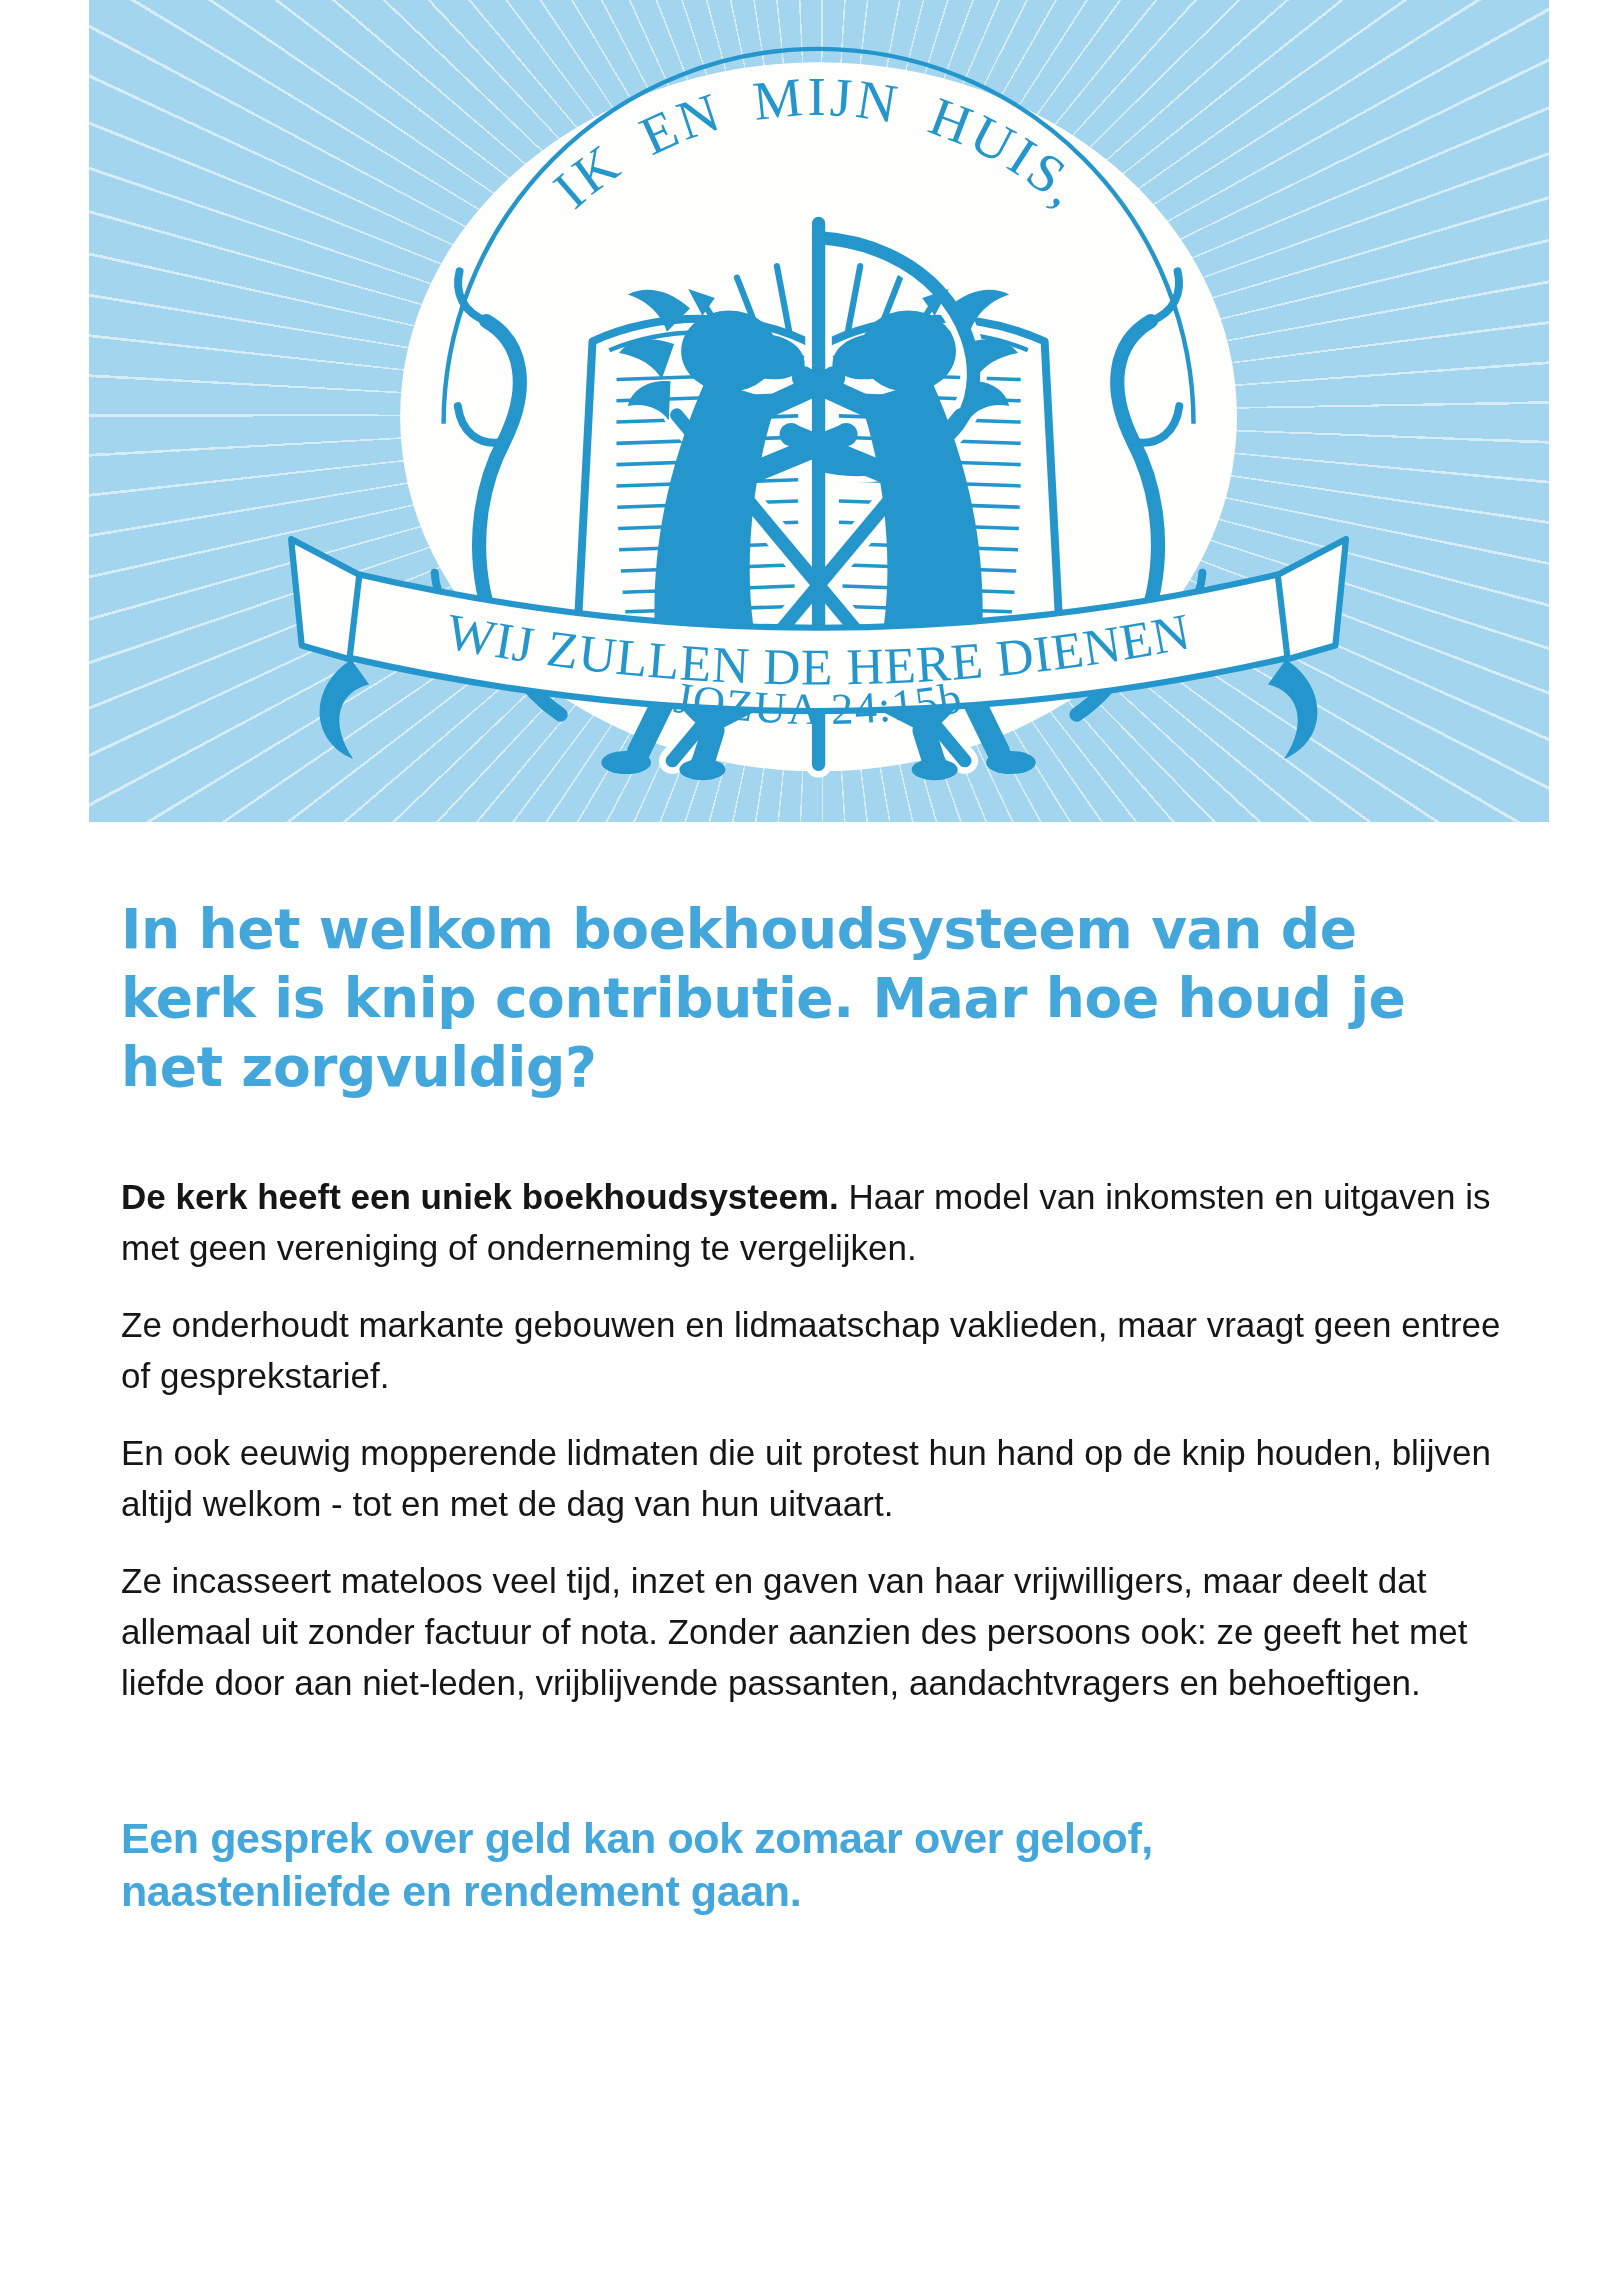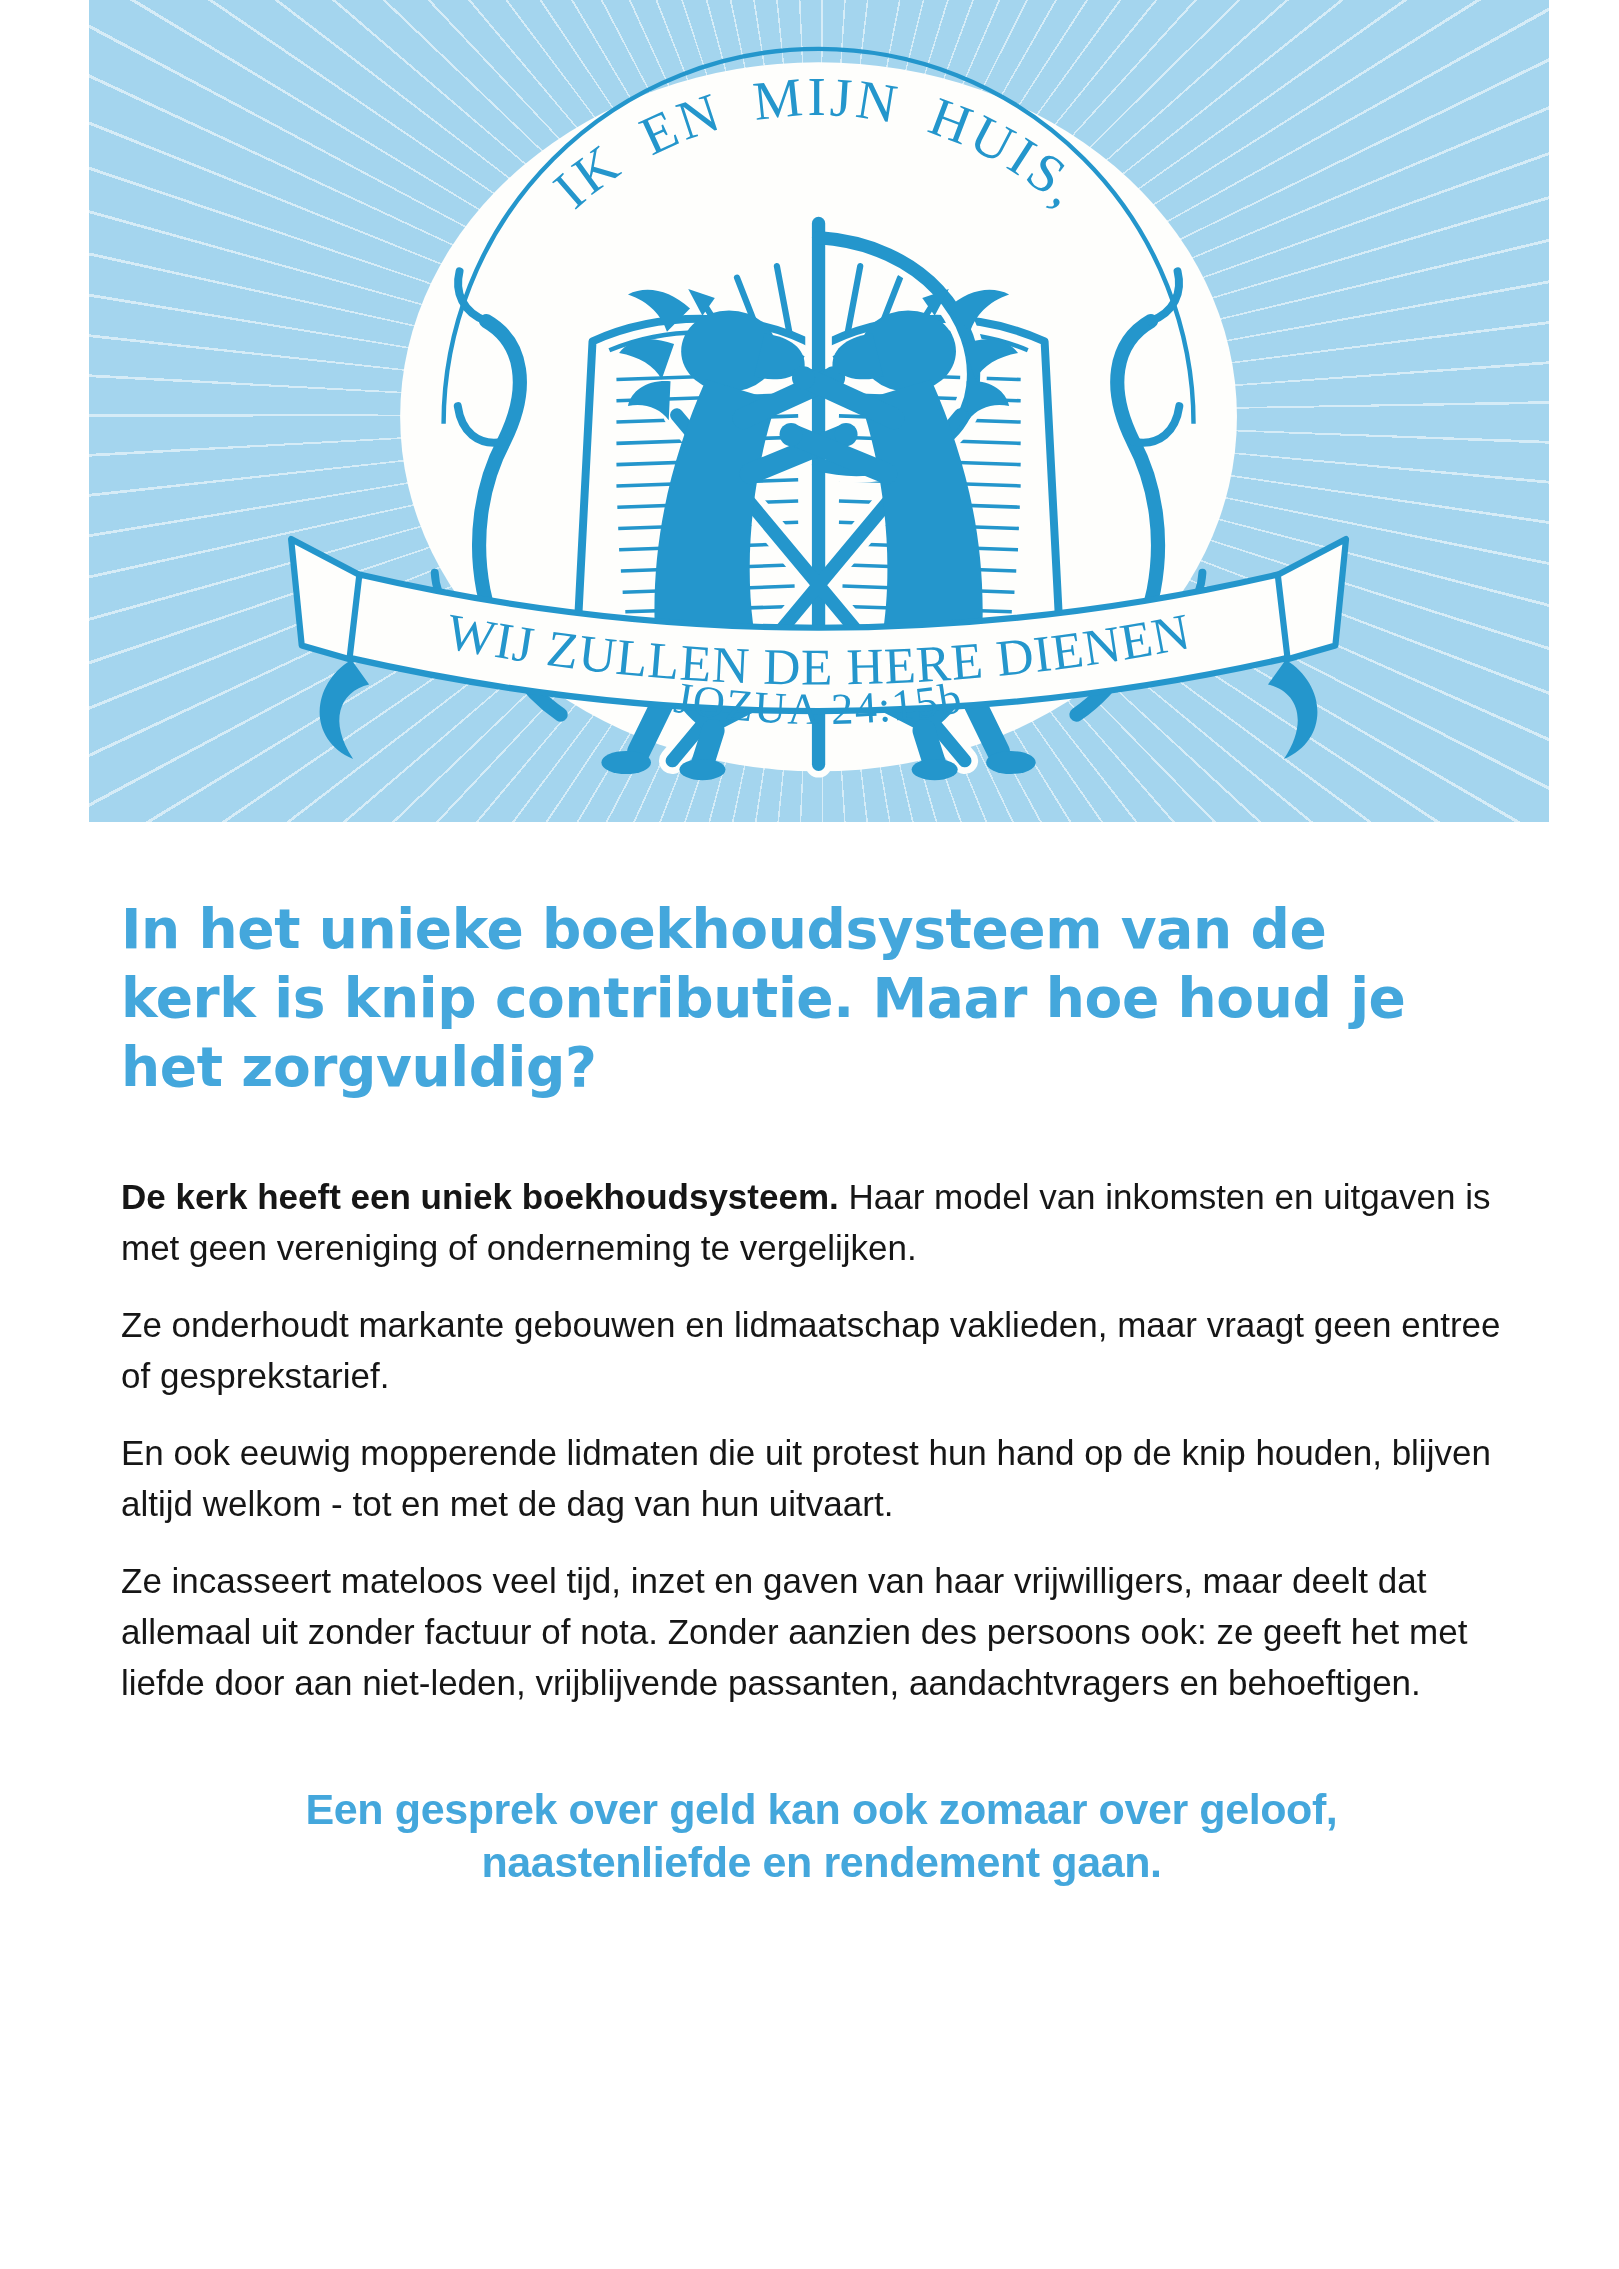--- a/index.html
+++ b/index.html
@@ -19,22 +19,22 @@
   .jozua-text{font-size:50px;letter-spacing:2px;}
   
   main{display:block;padding:0 98px 0 121px;}
   h1{margin:73px 0 0 0;color:#44A7DC;font-family:"DejaVu Sans","Liberation Sans",sans-serif;
      font-weight:bold;font-size:55px;line-height:69px;letter-spacing:-0.4px;}
   h1 span{display:block;}
   p.body-p{margin:26px 0 0 0;color:#161616;font-size:35px;line-height:51px;
            font-family:"Liberation Sans",sans-serif;}
   p.body-p.first{margin-top:69px;}
   p.body-p strong{font-weight:bold;}
-  p.closing{margin:75px 0 0 0;color:#44A7DC;font-weight:bold;font-size:43px;line-height:53px;
-            letter-spacing:-0.4px;font-family:"Liberation Sans",sans-serif;text-align:center;}
+  p.closing{margin:104px 0 0 0;color:#44A7DC;font-weight:bold;font-size:43px;line-height:53px;
+            letter-spacing:-0.4px;font-family:"Liberation Sans",sans-serif;}
   p.closing span{display:block;}
 </style>
 </head>
 <body>
 
 <div class="page">
 
   <header class="banner">
     <svg viewBox="0 0 1647 927" xmlns="http://www.w3.org/2000/svg">
       <defs>
@@ -118,21 +118,21 @@
       </g>
 
       <text class="emblem-serif jozua-text">
         <textPath href="#jozuaPath" startOffset="50%" text-anchor="middle">JOZUA 24:15b</textPath>
       </text>
     </svg>
   </header>
 
   <main>
     <h1>
-      <span>In het unieke boekhoudsysteem van de</span>
+      <span>In het welkom boekhoudsysteem van de</span>
       <span>kerk is knip contributie. Maar hoe houd je</span>
       <span>het zorgvuldig?</span>
     </h1>
 
     <p class="body-p first"><strong>De kerk heeft een uniek boekhoudsysteem.</strong><span> Haar model van inkomsten en uitgaven is met geen vereniging of onderneming te vergelijken.</span></p>
 
 
     <p class="body-p">Ze onderhoudt markante gebouwen en lidmaatschap vaklieden, maar vraagt geen entree of gesprekstarief.</p>
 
     <p class="body-p">En ook eeuwig mopperende lidmaten die uit protest hun hand op de knip houden, blijven altijd welkom - tot en met de dag van hun uitvaart.</p>

